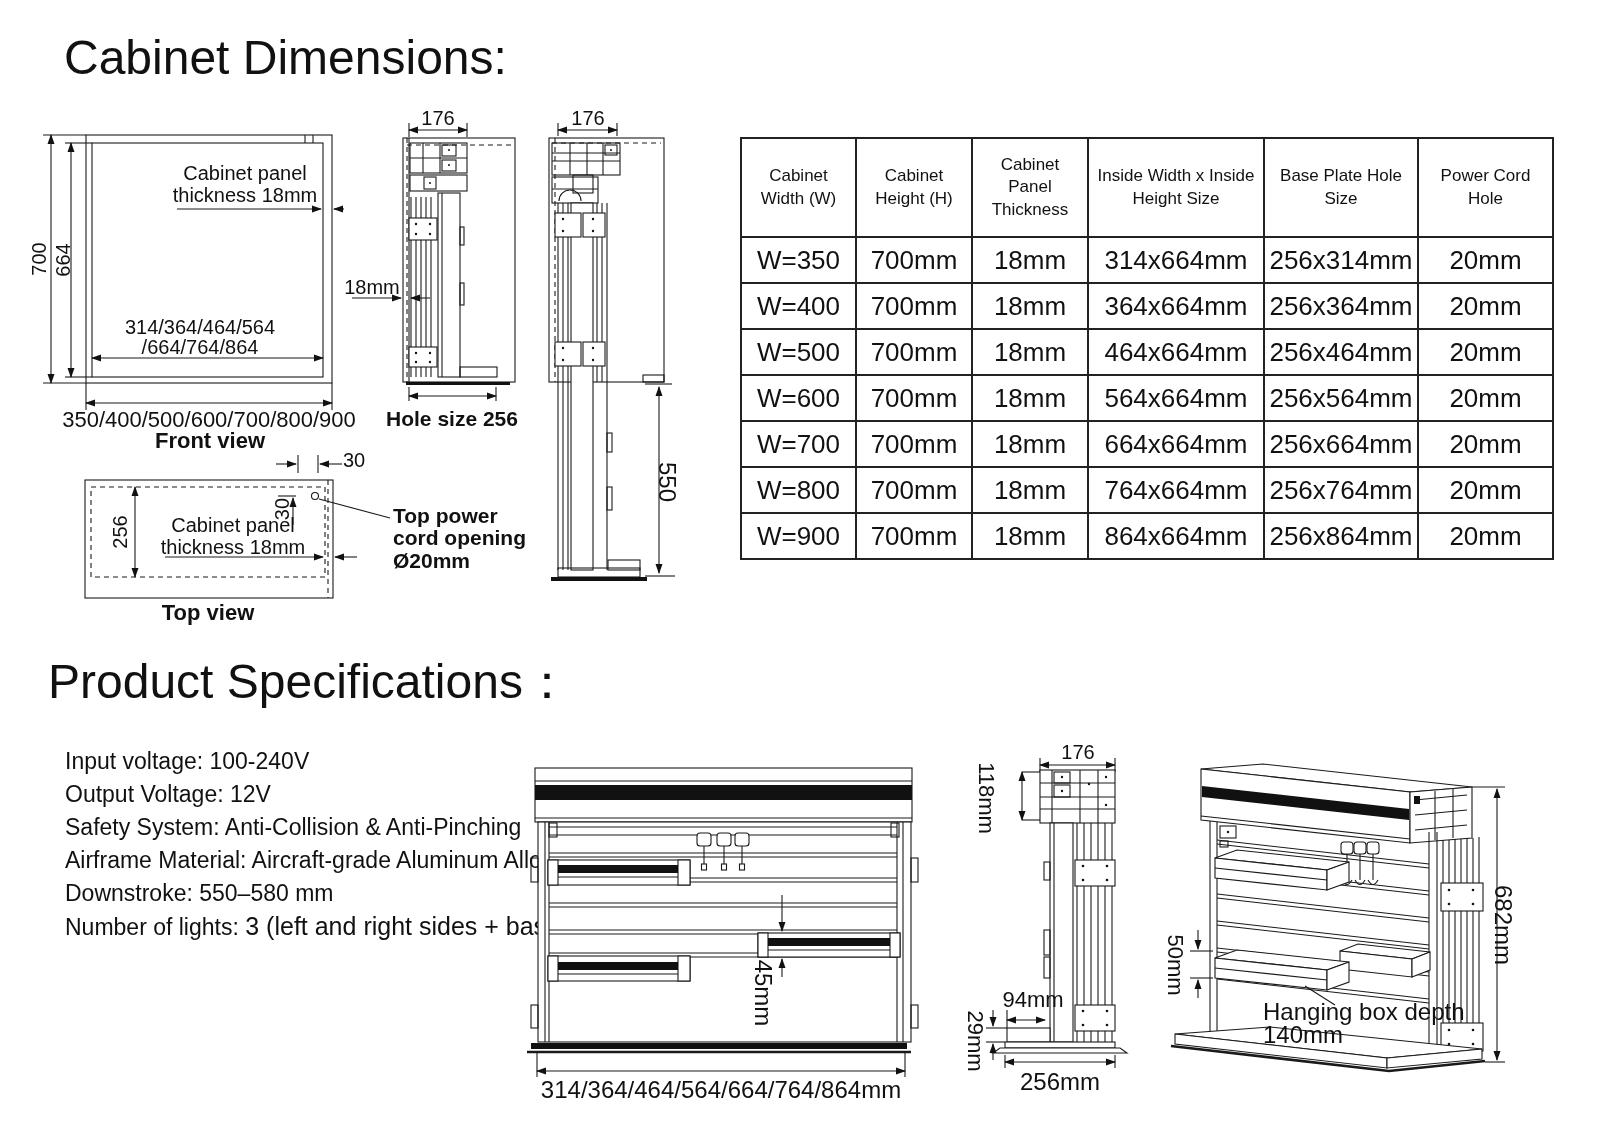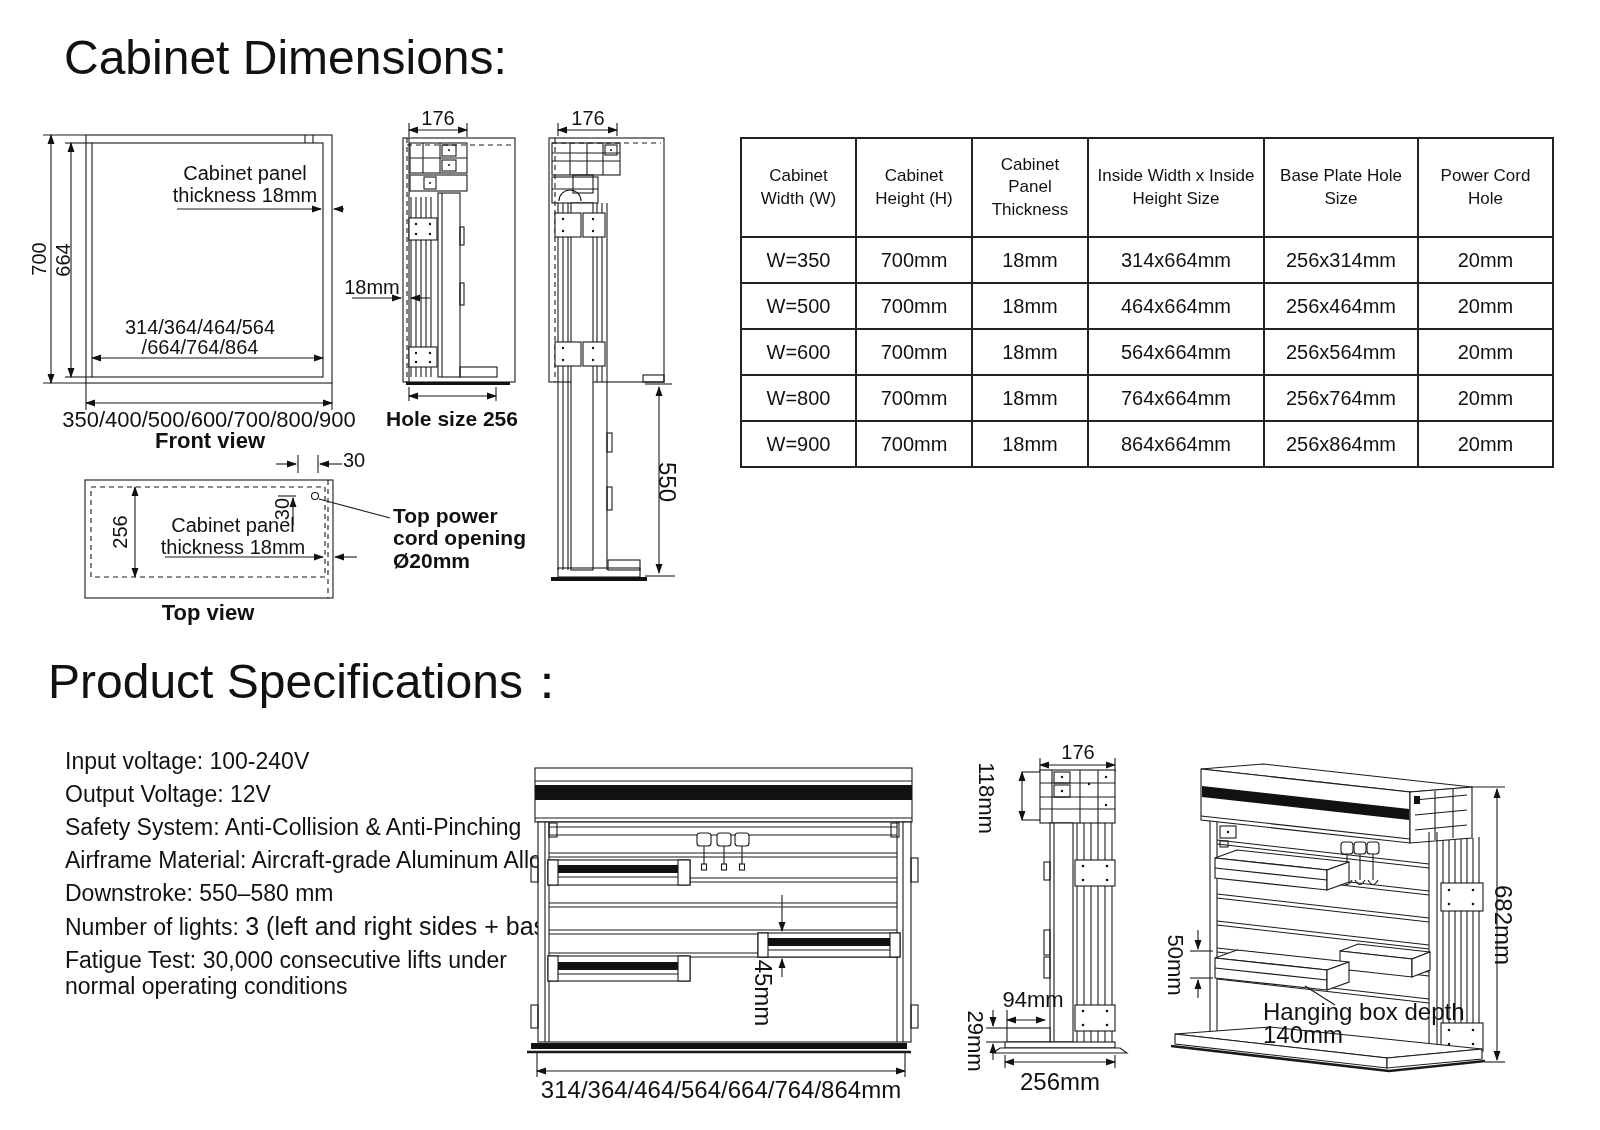--- a/index.html
+++ b/index.html
@@ -7,21 +7,21 @@
           font-family:"Liberation Sans",sans-serif;color:#111;}
   .title{position:absolute;font-weight:400;font-size:48px;white-space:nowrap;letter-spacing:0;}
   #title1{left:64px;top:30px;}
   #title2{left:48px;top:650px;}
 
   
   table.dim{position:absolute;left:740px;top:137px;border-collapse:collapse;table-layout:fixed;}
   table.dim td{border:2px solid #222;text-align:center;vertical-align:middle;padding:0 4px;
                color:#111;background:#fff;}
   table.dim thead td{font-size:17px;line-height:1.3;height:97px;}
-  table.dim tbody td{font-size:20px;height:44px;}
+  table.dim tbody td{font-size:26px;height:44px;}
 
   
   .specs{position:absolute;left:65px;top:748px;width:500px;font-size:23px;line-height:26px;}
   .specs .item{margin-bottom:7px;white-space:nowrap;}
   .specs .item.wrap{white-space:normal;}
   .specs .small{font-size:25px;}
 
   
   svg{position:absolute;overflow:visible;}
   svg line,svg rect,svg path,svg polygon,svg circle,svg polyline{stroke:#1a1a1a;stroke-width:1.1;fill:none;}
@@ -257,33 +257,49 @@
     <tbody>
       <tr>
         <td>W=350</td>
           <td>700mm</td>
           <td>18mm</td>
           <td>314x664mm</td>
           <td>256x314mm</td>
           <td>20mm</td>
       </tr>
       <tr>
+        <td>W=400</td>
+          <td>700mm</td>
+          <td>18mm</td>
+          <td>364x664mm</td>
+          <td>256x364mm</td>
+          <td>20mm</td>
+      </tr>
+      <tr>
         <td>W=500</td>
           <td>700mm</td>
           <td>18mm</td>
           <td>464x664mm</td>
           <td>256x464mm</td>
           <td>20mm</td>
       </tr>
       <tr>
         <td>W=600</td>
           <td>700mm</td>
           <td>18mm</td>
           <td>564x664mm</td>
           <td>256x564mm</td>
+          <td>20mm</td>
+      </tr>
+      <tr>
+        <td>W=700</td>
+          <td>700mm</td>
+          <td>18mm</td>
+          <td>664x664mm</td>
+          <td>256x664mm</td>
           <td>20mm</td>
       </tr>
       <tr>
         <td>W=800</td>
           <td>700mm</td>
           <td>18mm</td>
           <td>764x664mm</td>
           <td>256x764mm</td>
           <td>20mm</td>
       </tr>
@@ -300,21 +316,20 @@
 
   <div class="title" id="title2">Product Specifications：</div>
 
   <div class="specs">
     <div class="item">Input voltage: 100-240V</div>
     <div class="item">Output Voltage: 12V</div>
     <div class="item">Safety System: Anti-Collision &amp; Anti-Pinching</div>
     <div class="item">Airframe Material: Aircraft-grade Aluminum Alloy</div>
     <div class="item">Downstroke: 550–580 mm</div>
     <div class="item"><span>Number of lights:</span> <span class="small">3 (left and right sides + base plate)</span></div>
-    <div class="item wrap"><span>Fatigue Test: 30,000 consecutive lifts under</span><br><span>normal operating conditions</span></div>
   </div>
 
   <svg style="left:515px;top:745px" width="400" height="355" viewBox="0 0 400 355">
     <defs>
         <marker id="aE" viewBox="0 0 10 10" refX="9" refY="5" markerWidth="10" markerHeight="10" orient="auto-start-reverse" markerUnits="userSpaceOnUse">
           <path d="M0,1.5 L10,5 L0,8.5 Z" style="fill:#111;stroke:none"></path>
         </marker>
       </defs>
 
     <rect x="20" y="23" width="377" height="54" class="f"></rect>

